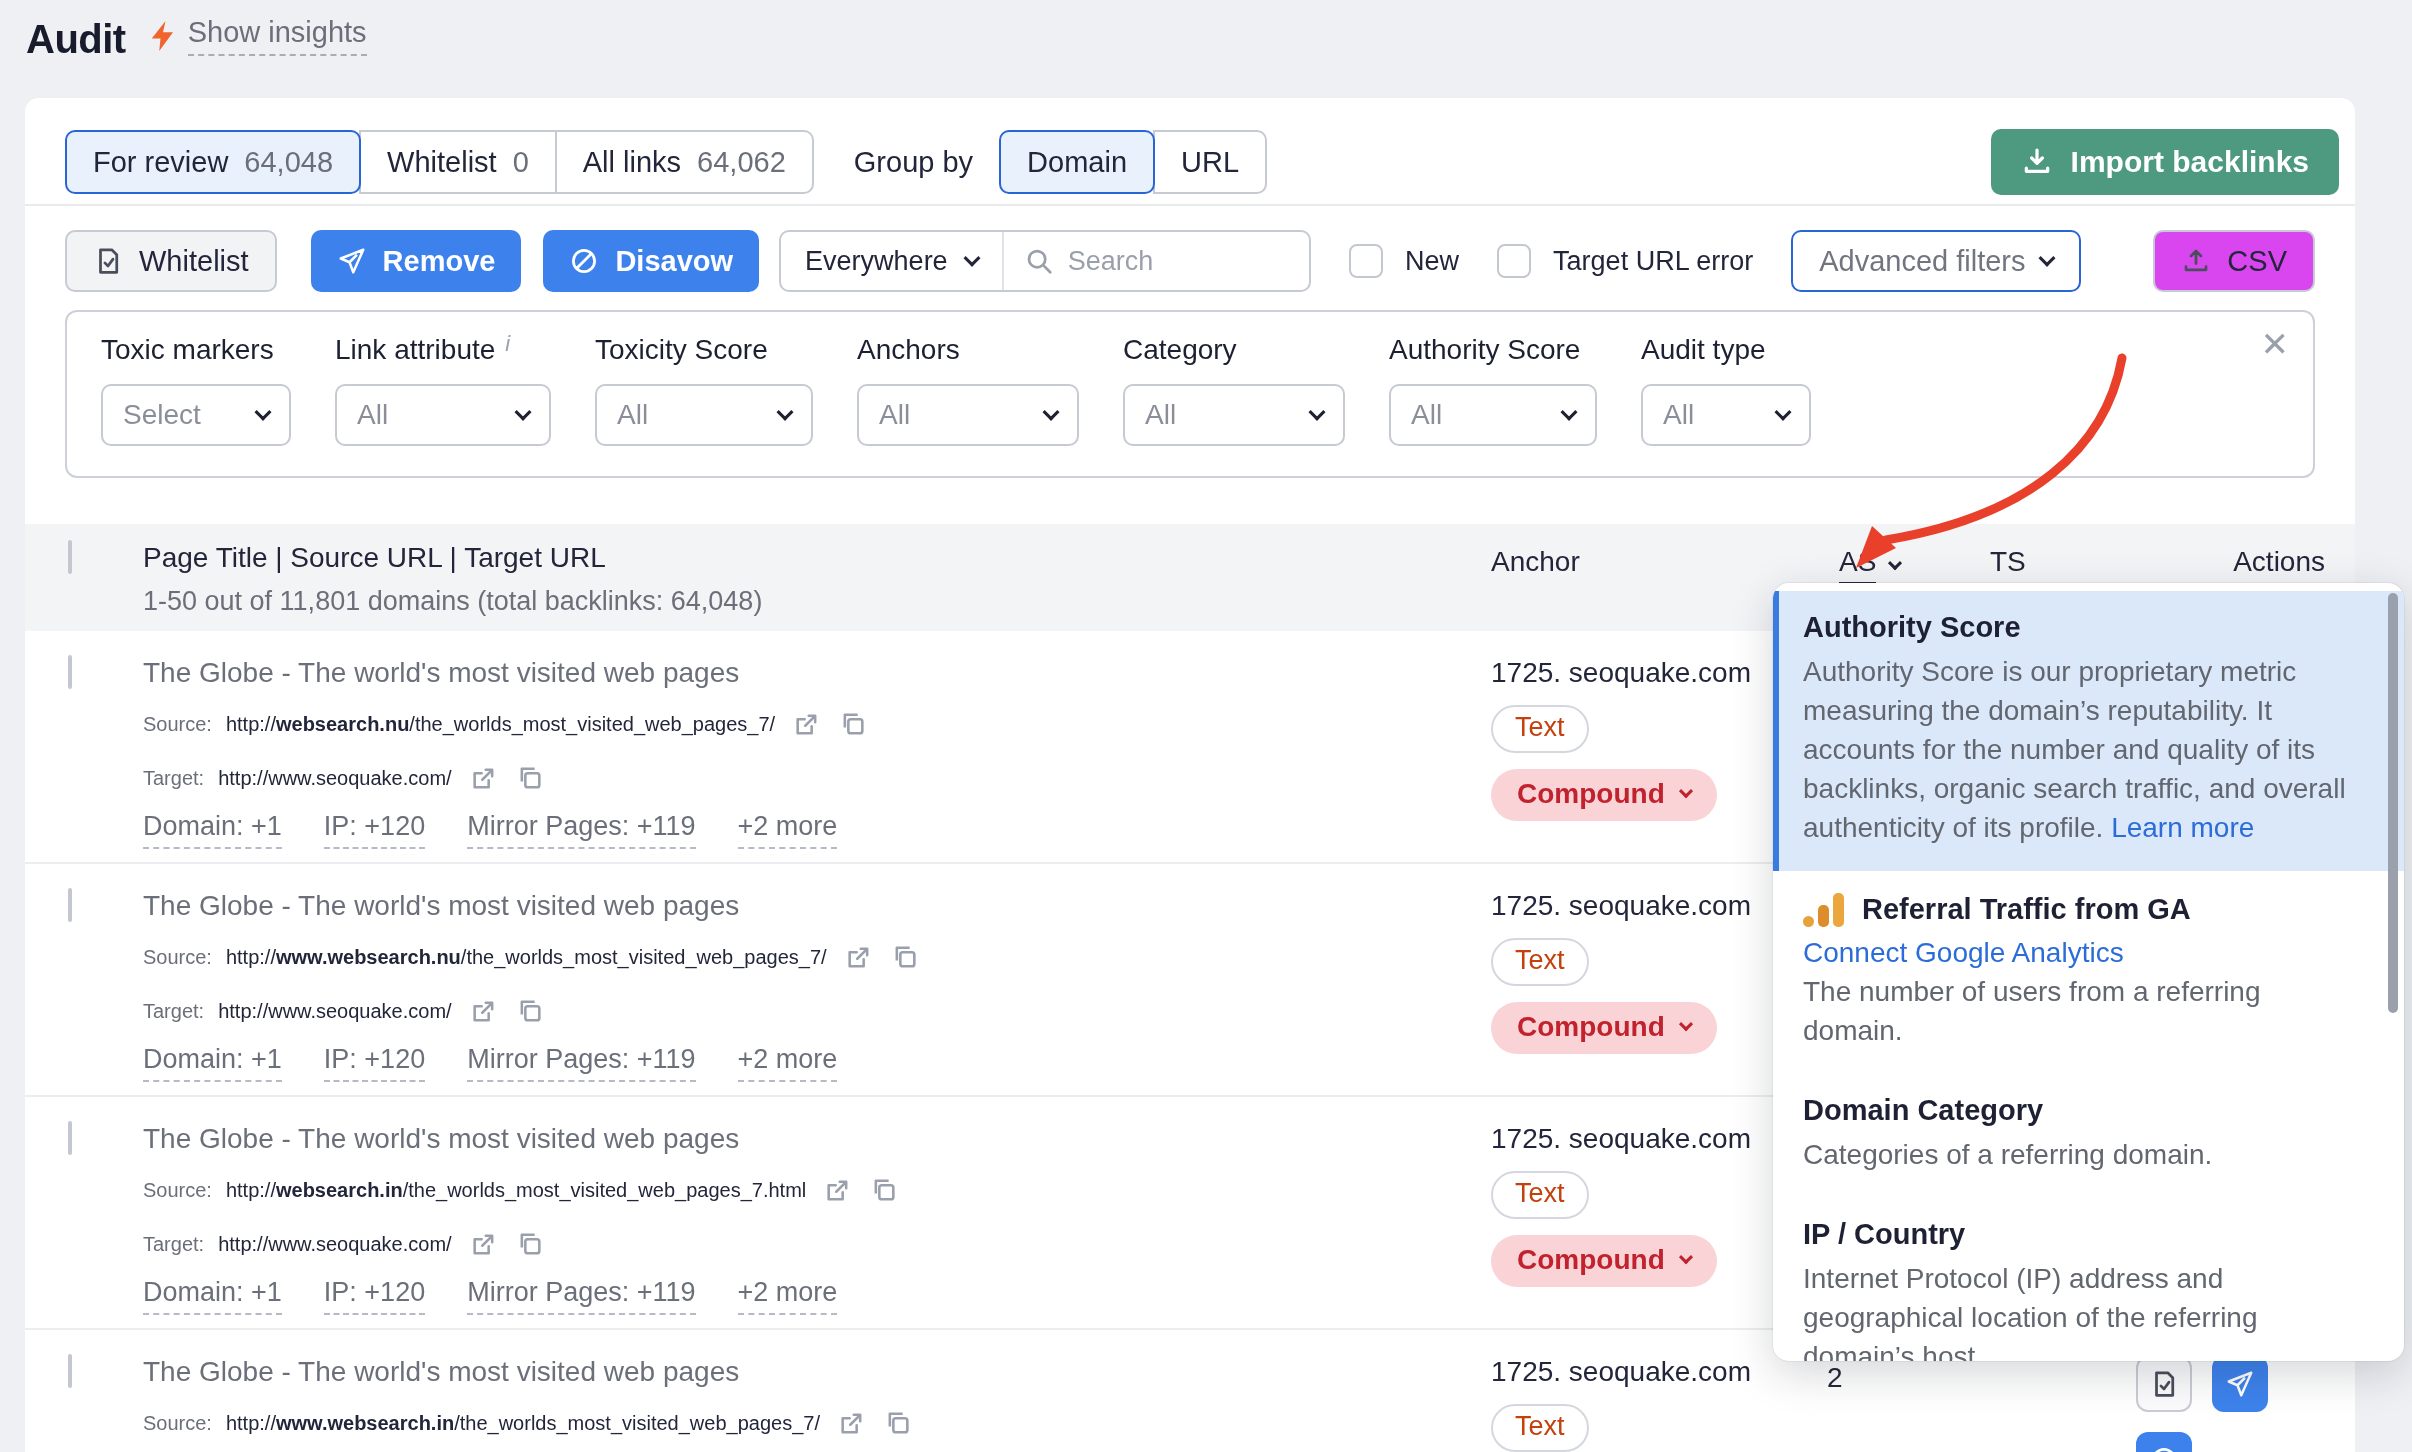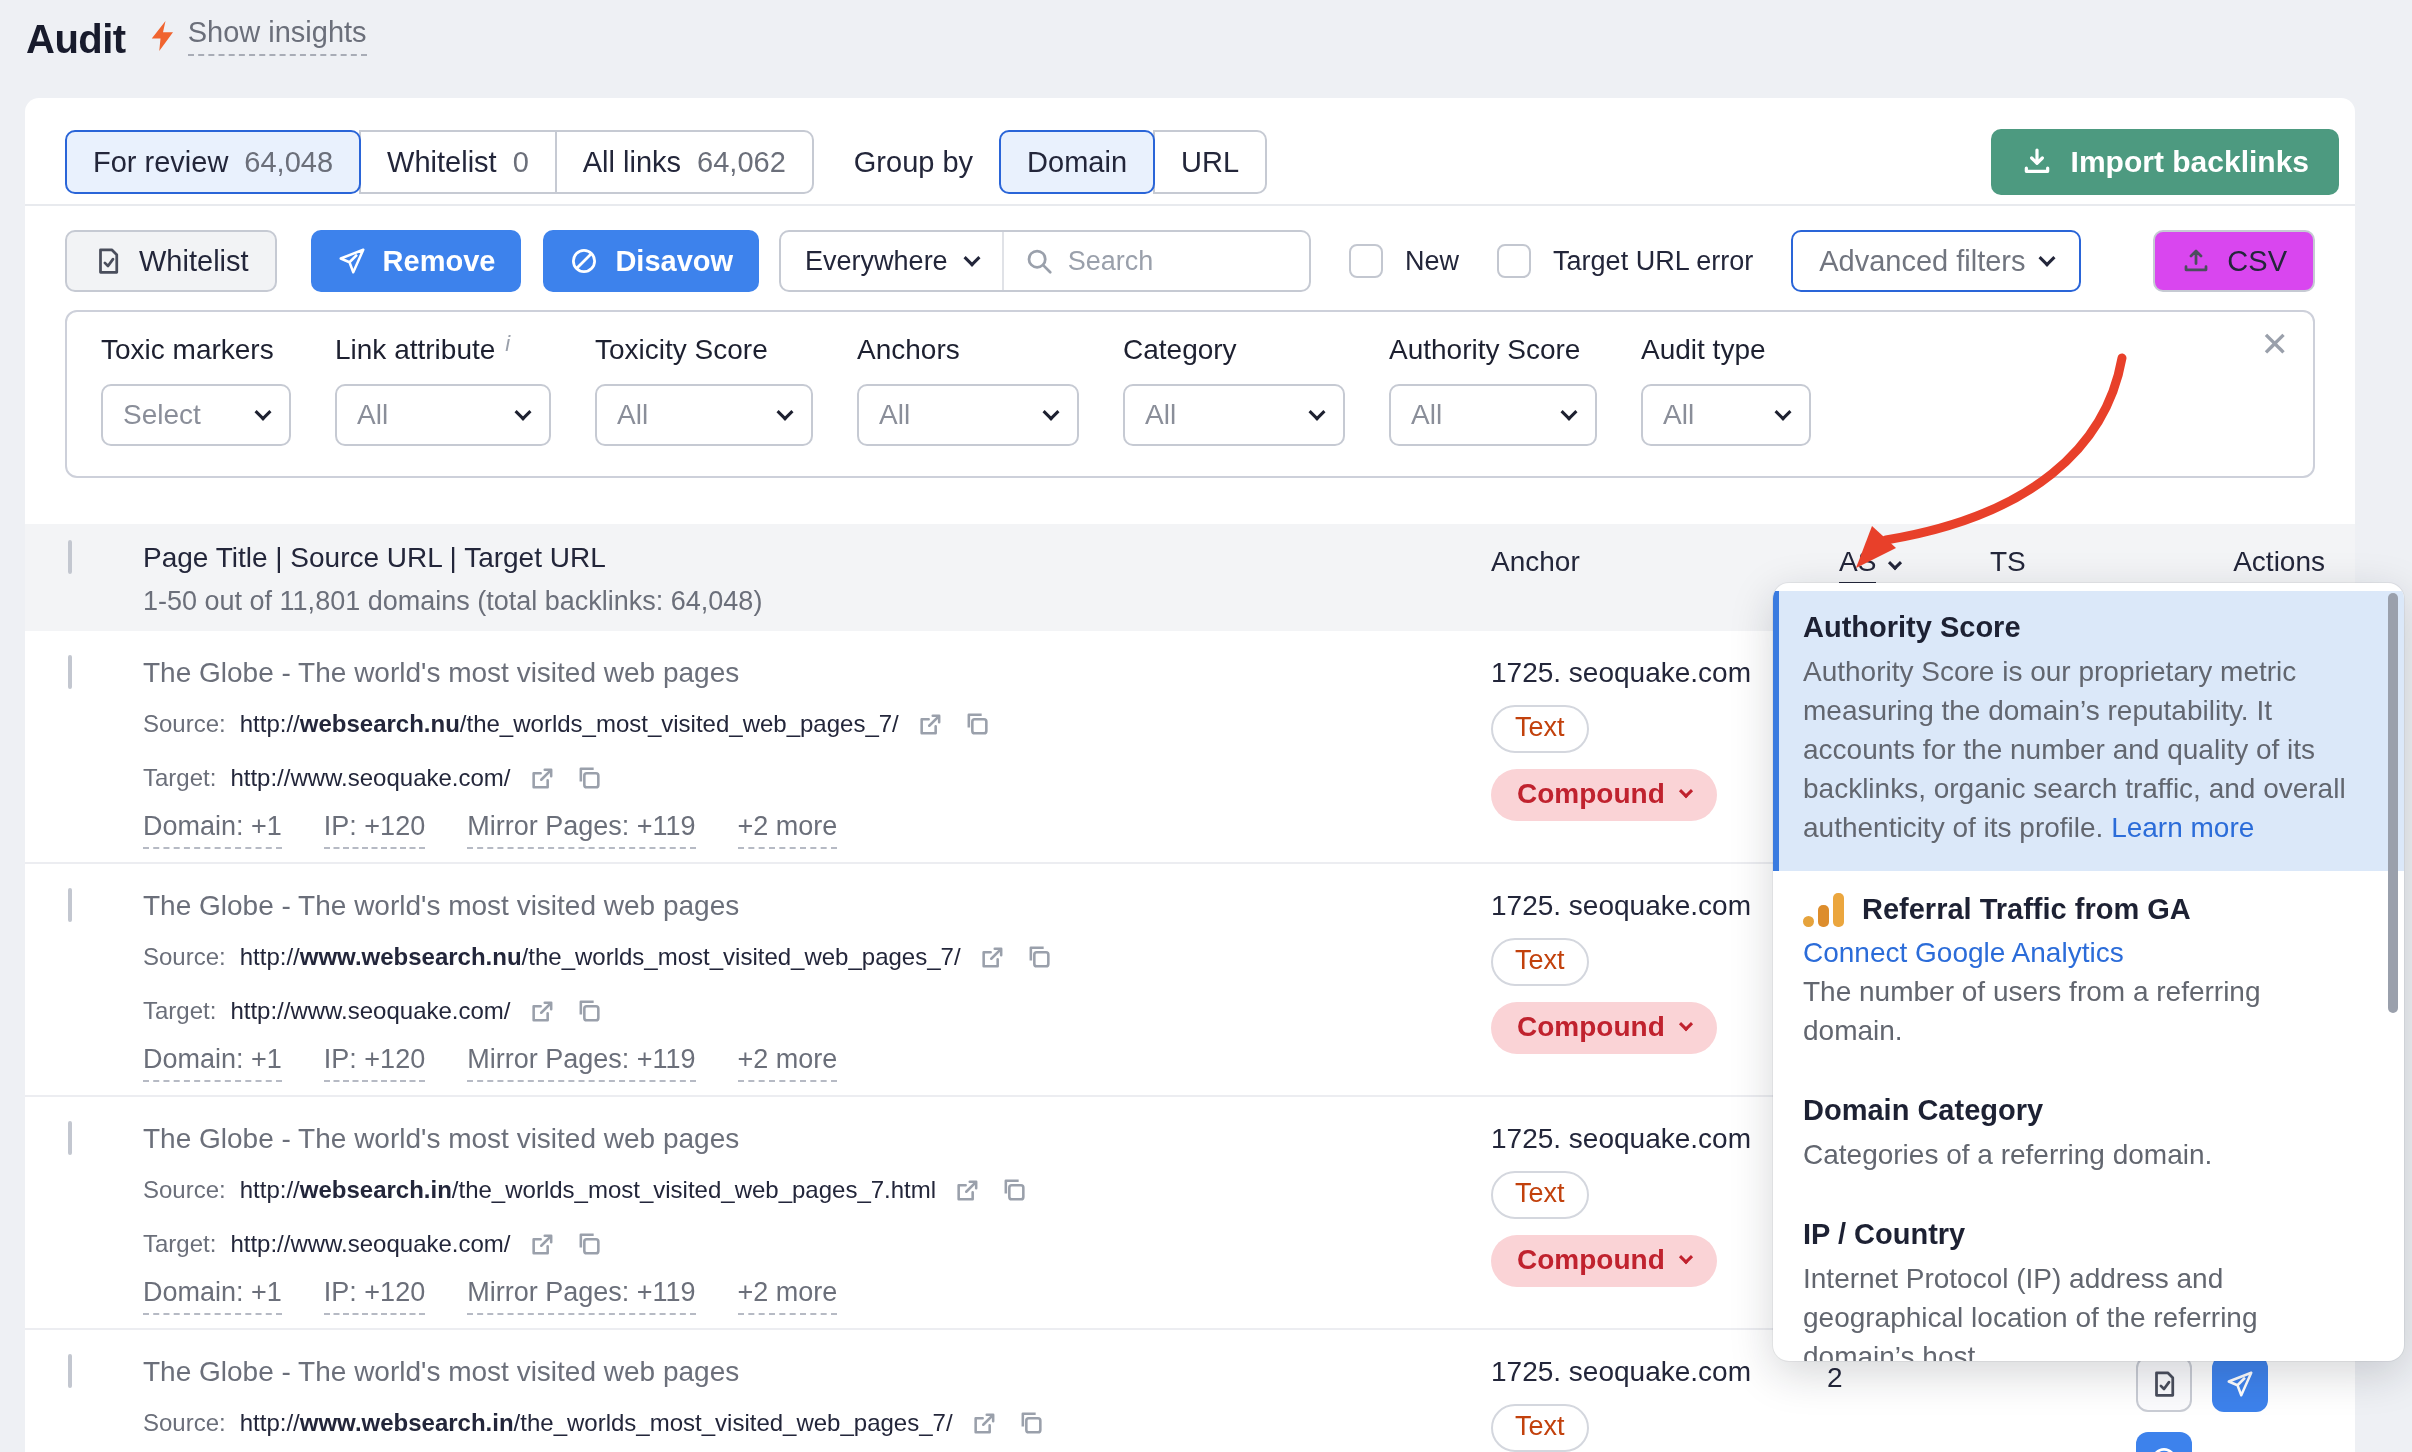--- a/index.html
+++ b/index.html
@@ -80,21 +80,21 @@
   .col-ts-pad { padding-left:28px; }
   .th-actions { text-align:right; padding-right:0; }
   .as-wrap { display:inline-flex; align-items:center; gap:14px; cursor:pointer; }
   .as-label { border-bottom:3px solid #23263a; padding-bottom:4px; }
 
   
   .trow { height:233px; border-bottom:2px solid #ecedf1; padding-top:26px; }
   .trow.cut { border-bottom:none; }
   .trow .cb { margin-top:10px; margin-left:3px; }
   .row-title { color:#6b6f7a; font-size:28px; margin-bottom:14px; cursor:pointer; }
-  .url-line { display:flex; align-items:center; gap:12px; margin-bottom:12px; height:42px; font-size:24px; }
+  .url-line { display:flex; align-items:center; gap:12px; margin-bottom:12px; height:42px; font-size:20px; }
   .url-line .lab { color:#6b6f7a; margin-right:2px; }
   .url-line .icn { color:#9aa0ab; cursor:pointer; margin-left:6px; }
   .meta-line { display:flex; gap:42px; margin-top:8px; }
   .meta-item { color:#6b6f7a; font-size:27px; border-bottom:2px dashed #b6bac4; padding-bottom:5px; cursor:pointer; }
   .cell-anchor { padding-left:26px; display:flex; flex-direction:column; align-items:flex-start; gap:16px; }
   .anchor-text { font-size:28px; color:#23263a; }
   .pill-text { border:2px solid #d4d7de; border-radius:24px; padding:5px 22px 8px; color:#c2410c; font-size:27px; }
   .pill-compound { background:#fad3d6; color:#c0222e; border-radius:28px; padding:9px 26px 11px; display:inline-flex;
                    align-items:center; gap:16px; font-weight:700; font-size:28px; cursor:pointer; }
   .cell-as-val { padding-left:35px; padding-top:6px; font-size:28px; }

